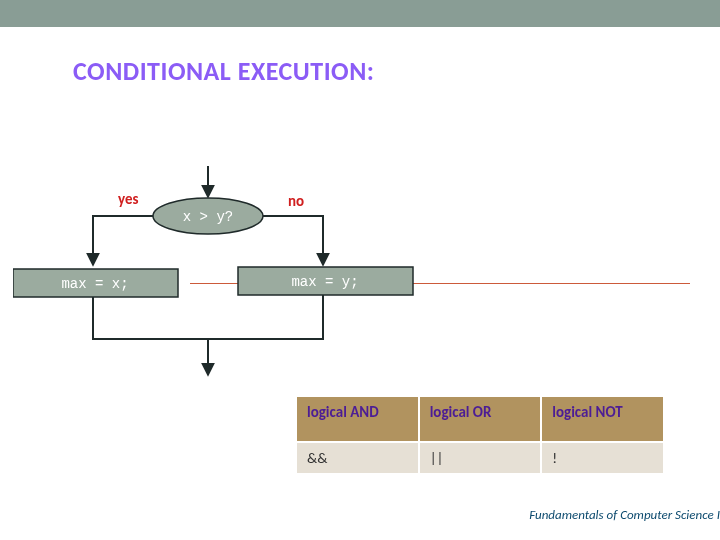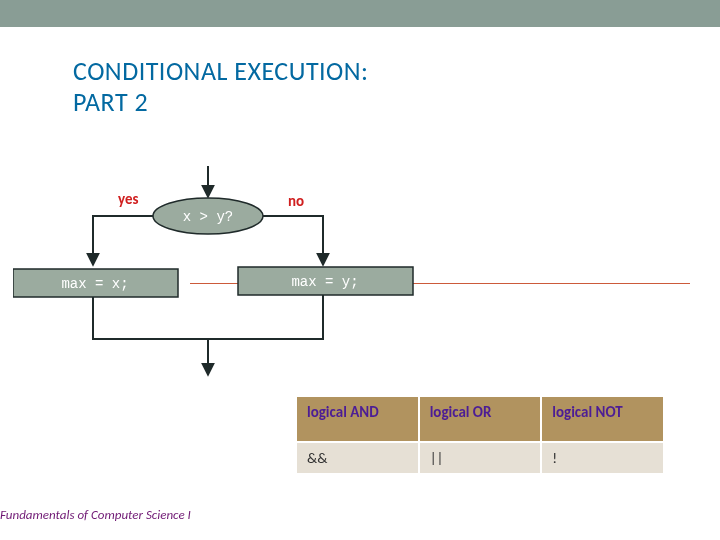--- a/index.html
+++ b/index.html
@@ -16,33 +16,33 @@
     height: 27px;
     background: #899d95;
   }
   .title-block {
     position: absolute;
     top: 56px;
     left: 73px;
   }
   .title-line {
     font-size: 26px;
-    font-weight: normal;
-    color: #0369a1;
+    font-weight: bold;
+    color: #8b5cf6;
     letter-spacing: 0.5px;
     line-height: 1.2;
   }
   .footer {
     position: absolute;
     bottom: 18px;
     width: 100%;
-    text-align: left;
+    text-align: right;
     font-style: italic;
     font-size: 13px;
-    color: #701a75;
+    color: #0c4a6e;
   }
   
   .redline {
     position: absolute;
     top: 283px;
     left: 190px;
     width: 500px;
     height: 1px;
     background: #cc5a3a;
   }
@@ -84,21 +84,20 @@
     height: 28px;
   }
 </style>
 </head>
 <body>
 
 <div class="top-bar"></div>
 
 <div class="title-block">
   <div class="title-line">CONDITIONAL EXECUTION:</div>
-  <div class="title-line">PART 2</div>
 </div>
 
 <div class="redline"></div>
 
 <svg class="flow" viewBox="0 0 420 225">
   <defs>
     <marker id="arrow" viewBox="0 0 10 10" refX="8" refY="5" markerWidth="7" markerHeight="7" orient="auto-start-reverse">
       <path d="M 0 0 L 10 5 L 0 10 z" fill="#1f2a2a"></path>
     </marker>
   </defs>

